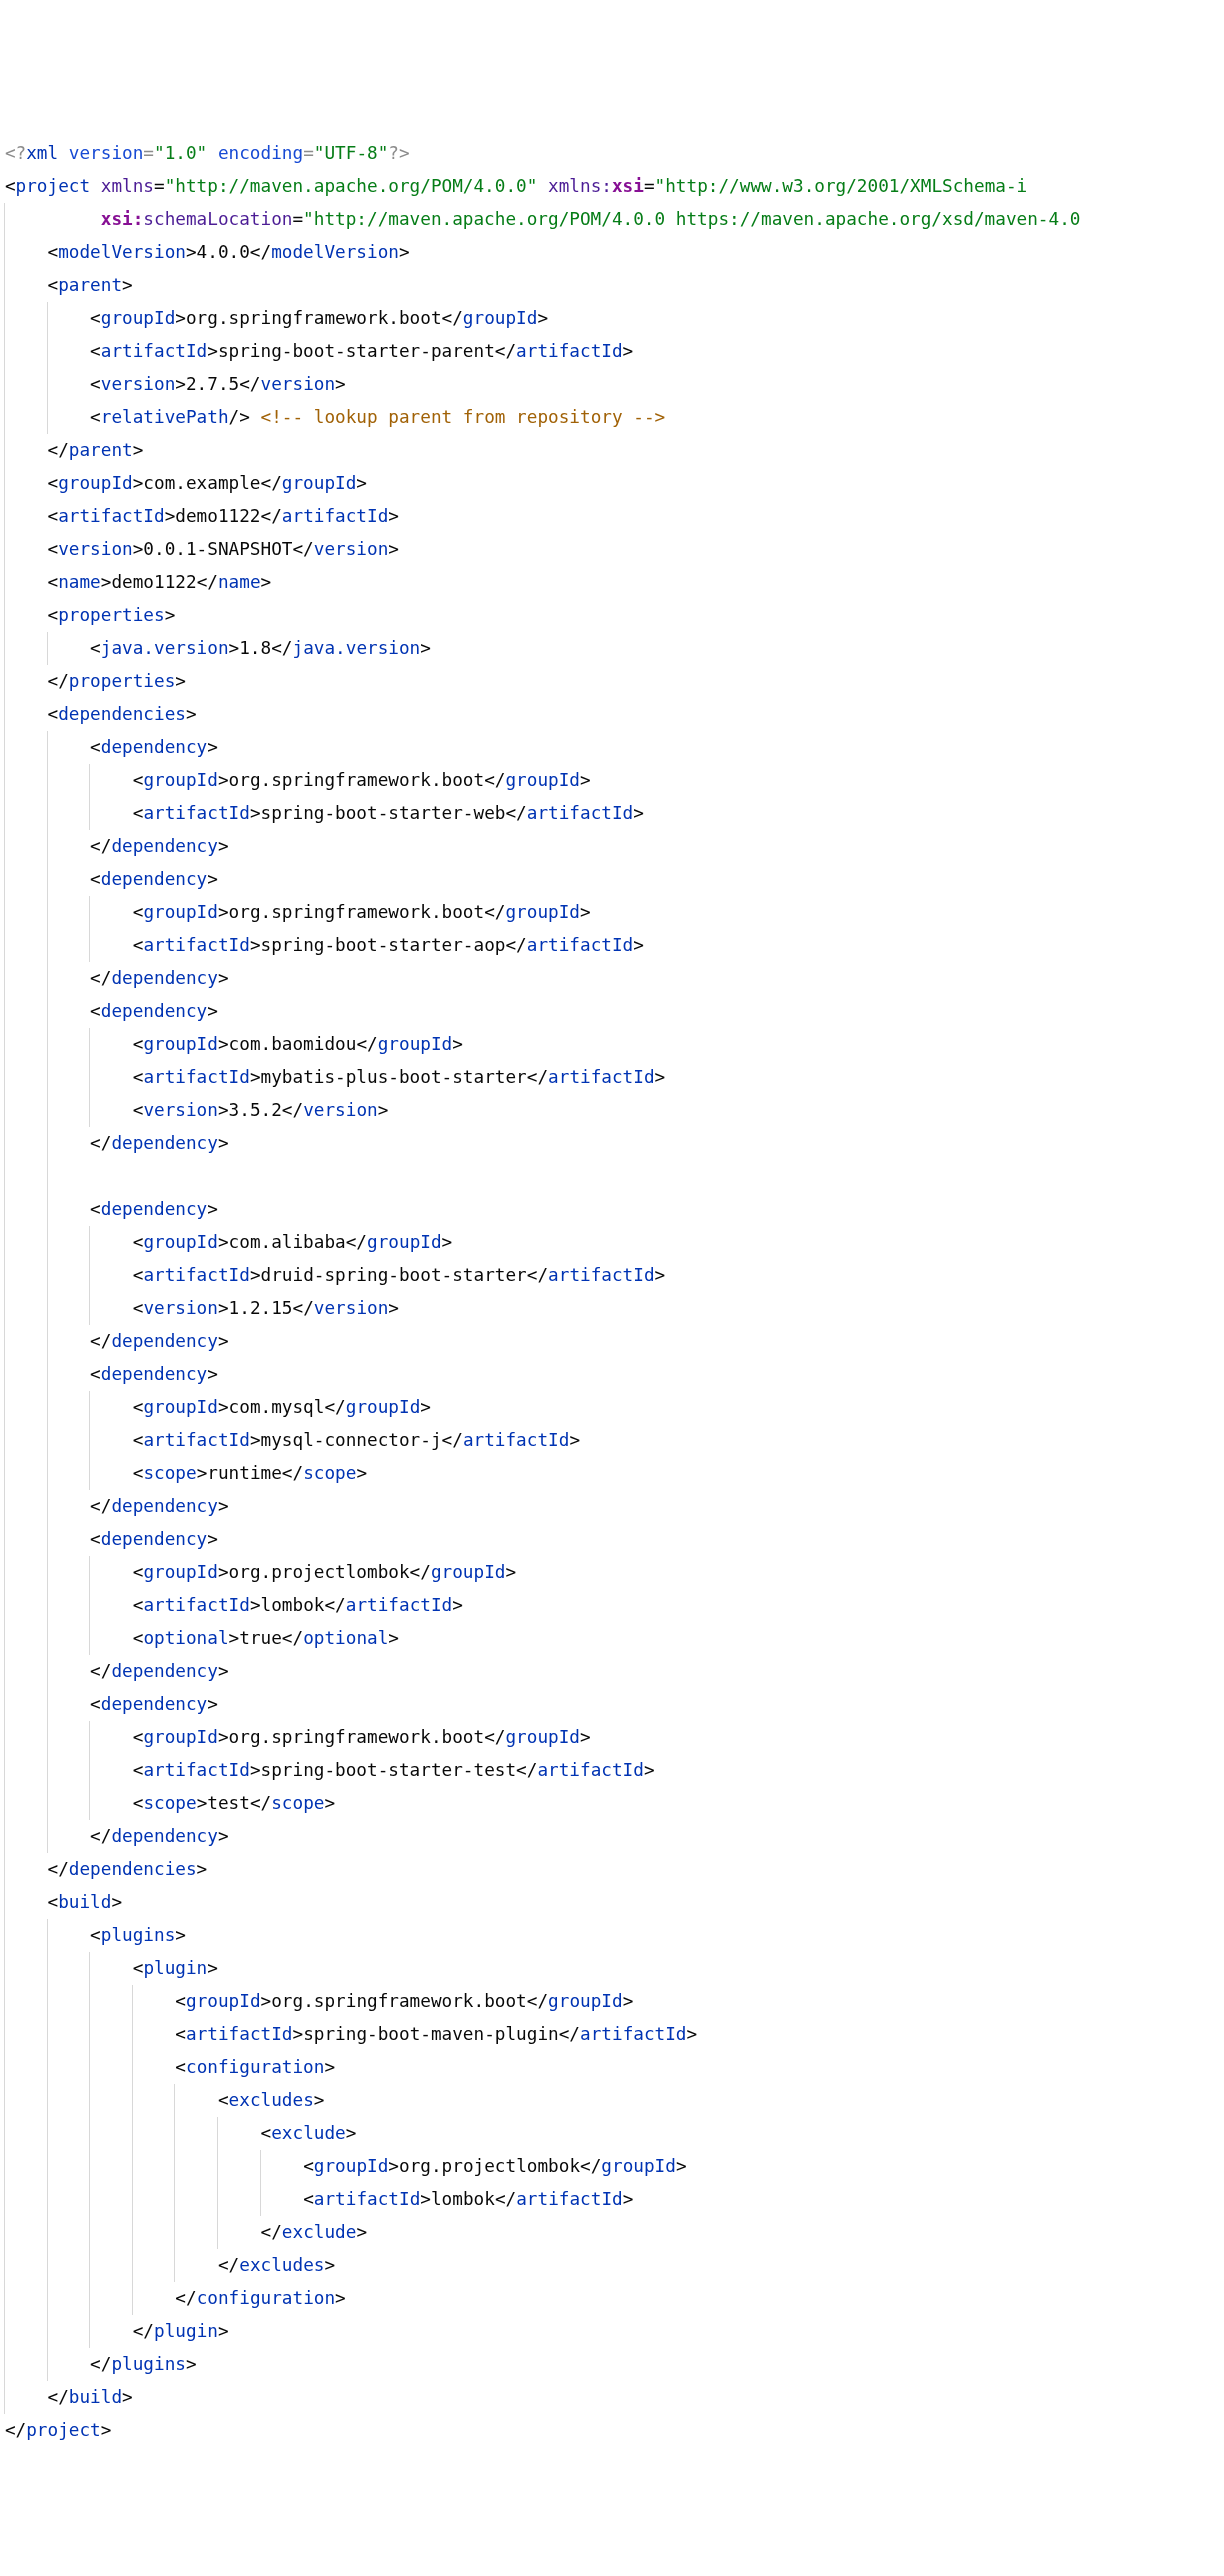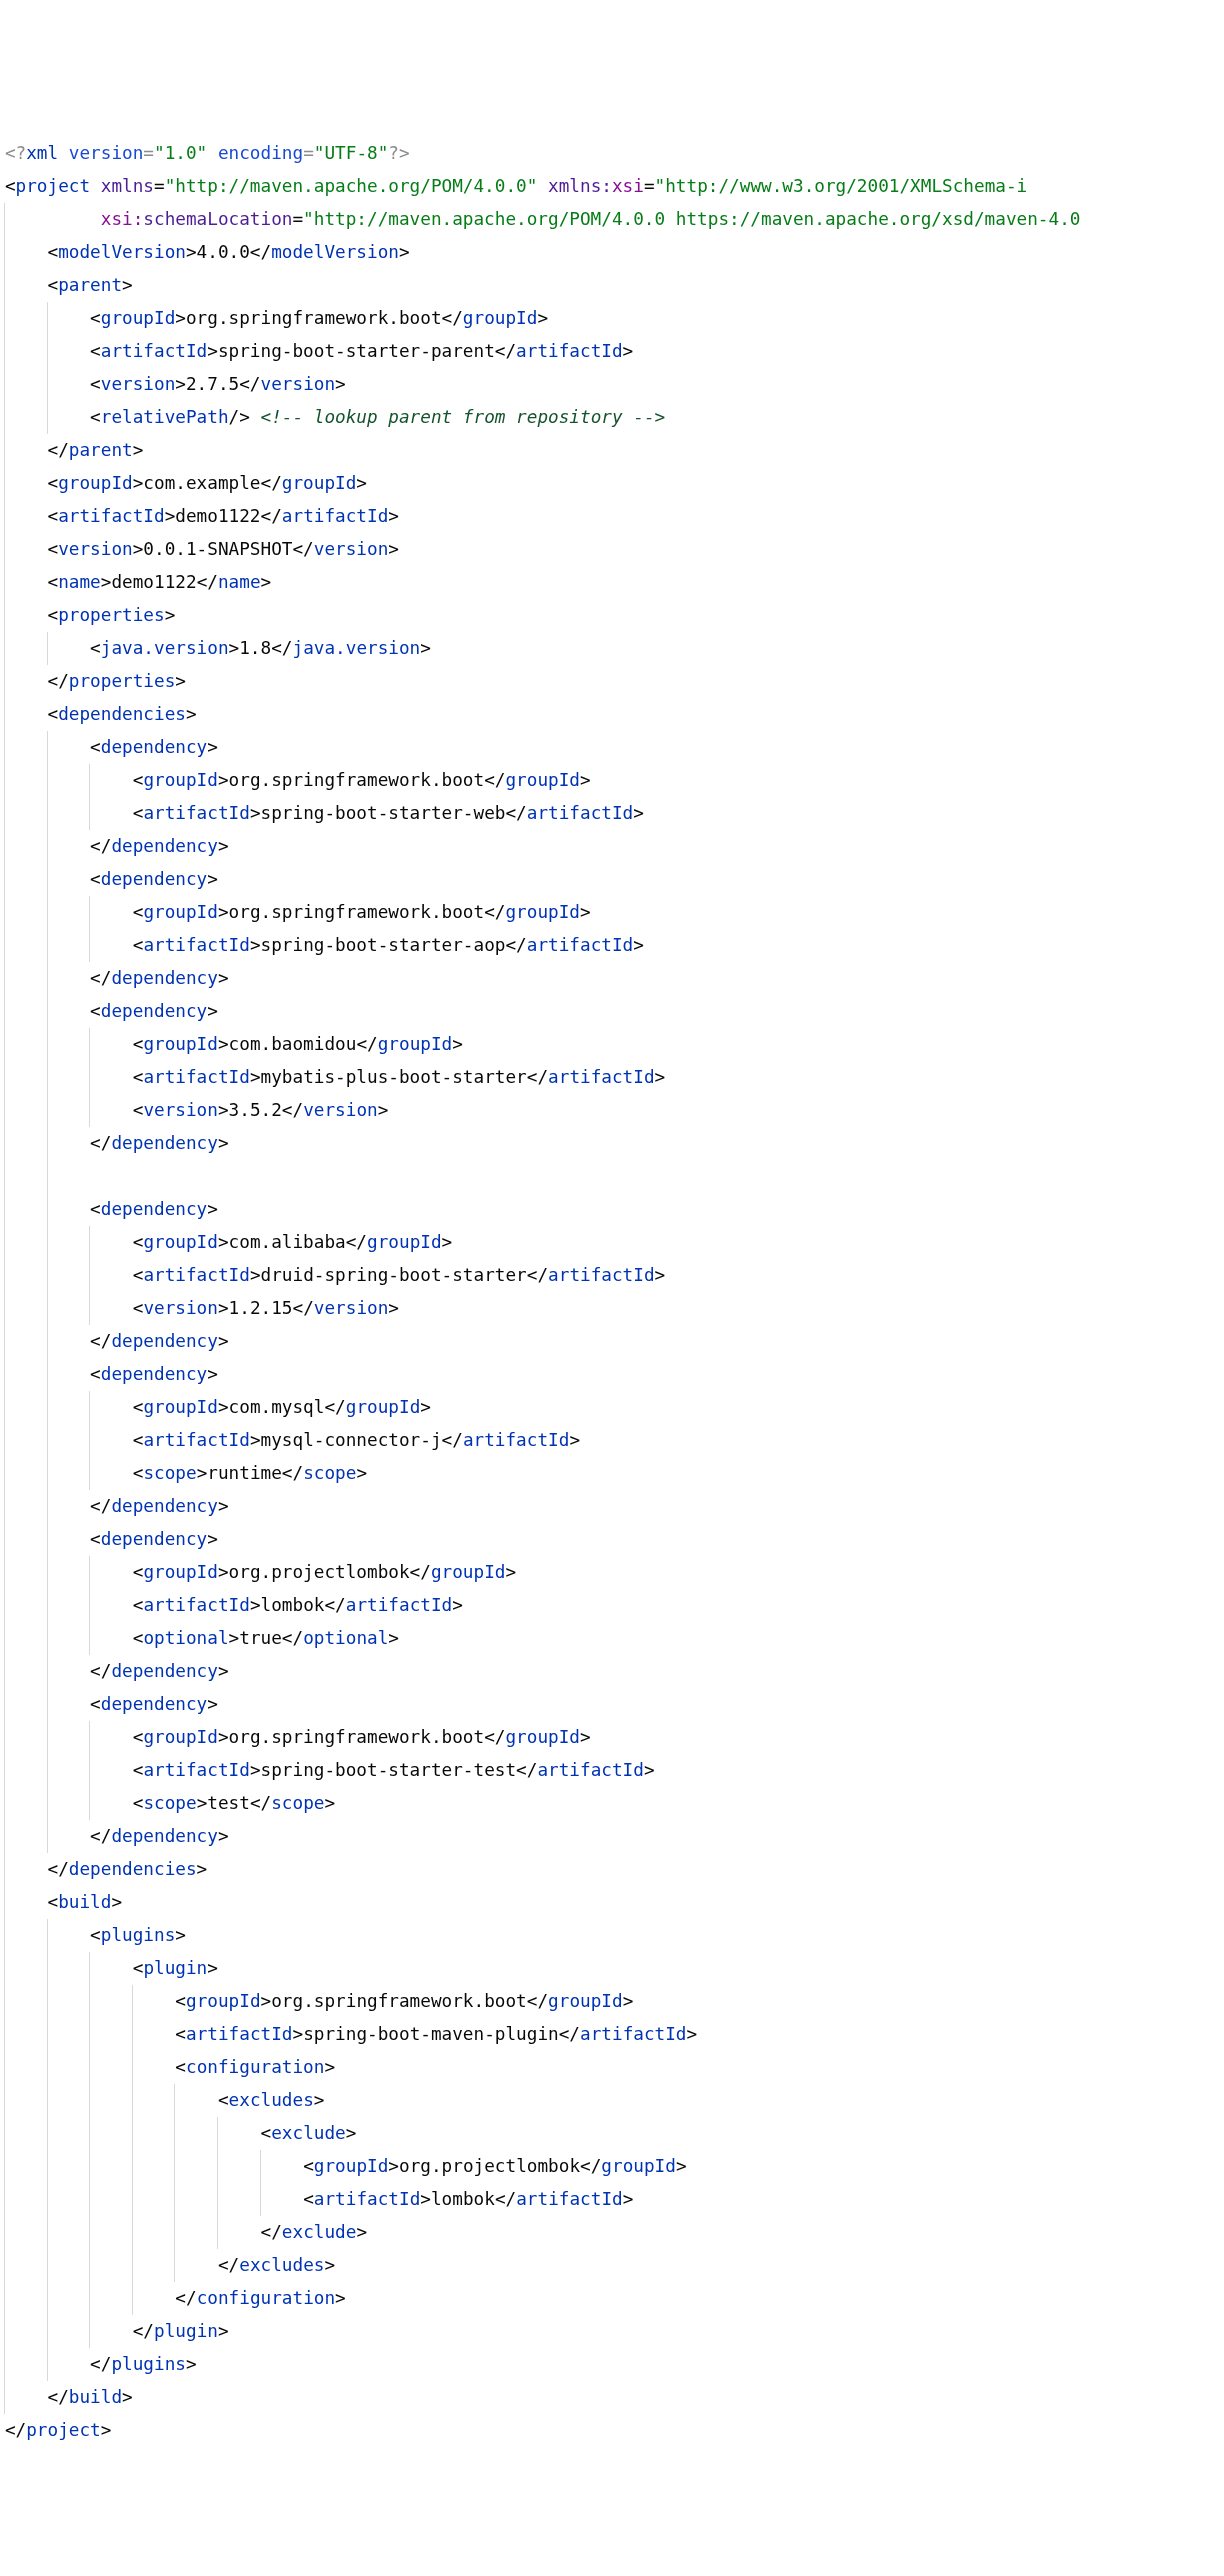--- a/index.html
+++ b/index.html
@@ -9,23 +9,23 @@
     font-family: "SF Mono", "Menlo", "Consolas", "DejaVu Sans Mono", monospace;
     font-size: 17.7px;
     line-height: 33px;
     color: #000000;
     white-space: pre;
     overflow-x: hidden;
   }
   .t { color: #0033b3; }
   .attr-name { color: #4c1d95; }
   .attr-val { color: #067d17; }
-  .ns { color: #871094; }
+  .ns { color: #871094; font-weight: bold; }
   .txt { color: #080808; }
-  .comment { color: #14532d; font-style: italic; }
+  .comment { color: #a16207; }
   .pi { color: #8c8c8c; }
   .pi .attr-name { color: #174ad4; font-style: normal;}
   .pi .attr-val { color: #067d17; font-style: normal;}
   .guide {
     border-left: 1px solid #d8d8d8;
     display: inline-block;
     width: 0;
     height: 33px;
     vertical-align: top;
     margin-left: -1px;

